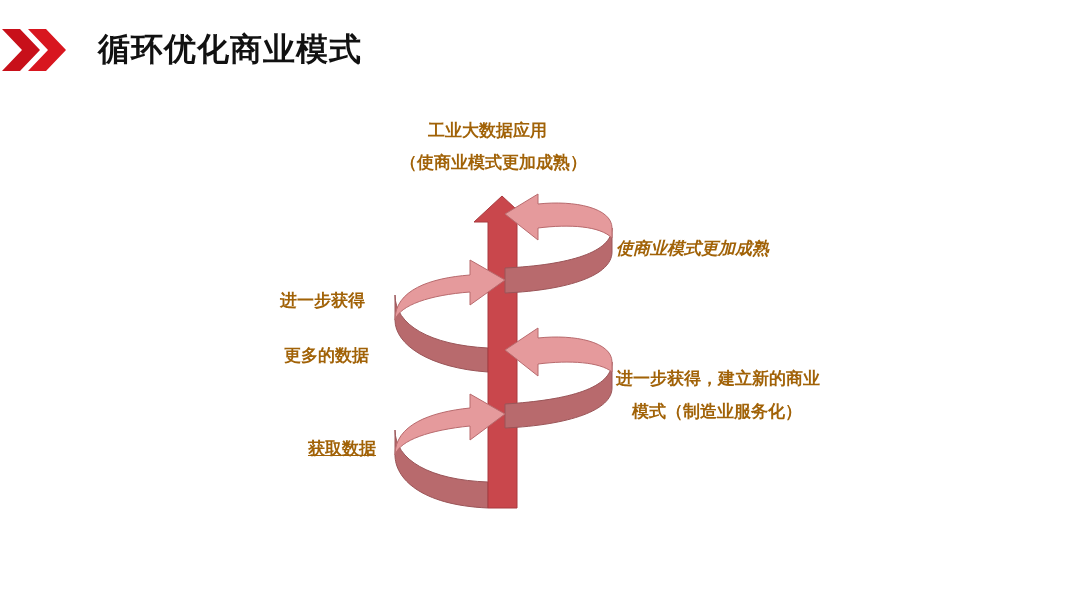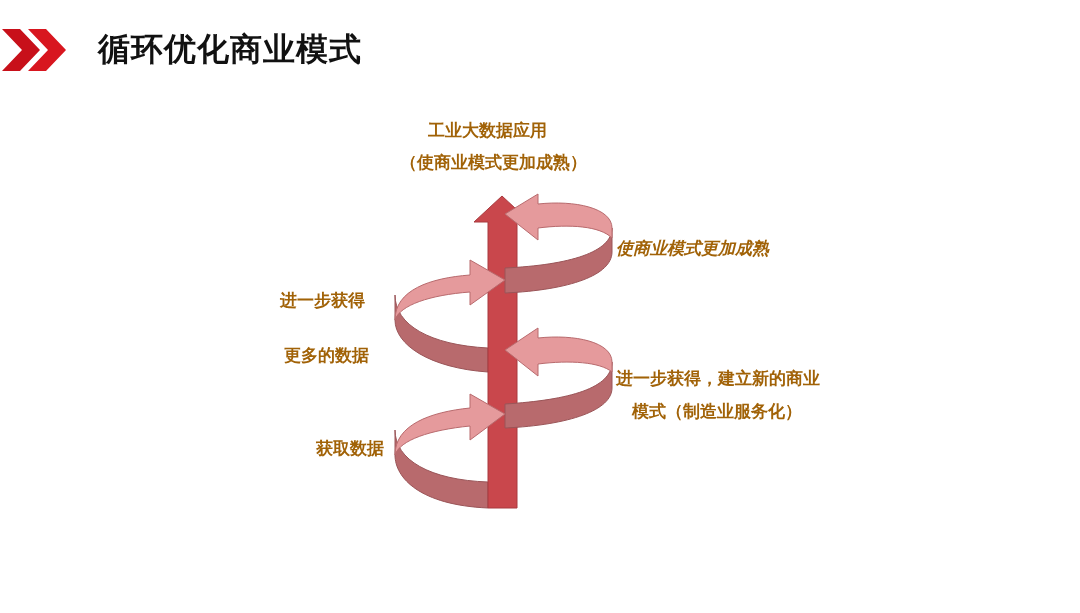--- a/index.html
+++ b/index.html
@@ -34,17 +34,17 @@
 
   <path d="M395,320 C395,290 430,278 470,275 L470,260 L505,280 L470,305 L470,292 C430,295 400,305 395,320 Z" fill="#e59a9c" stroke="#b86a6d" stroke-width="1"></path>
   <path d="M395,455 C395,425 430,412 470,408 L470,394 L505,414 L470,440 L470,426 C430,430 400,440 395,455 Z" fill="#e59a9c" stroke="#b86a6d" stroke-width="1"></path>
 </svg>
 
 <div class="lbl" style="left:428px;top:112px;">工业大数据应用</div>
 <div class="lbl" style="left:400px;top:144px;">（使商业模式更加成熟）</div>
 
 <div class="lbl" style="left:280px;top:282px;">进一步获得</div>
 <div class="lbl" style="left:284px;top:314px;margin-top:23px;">更多的数据</div>
-<div class="lbl" style="left:316px;top:430px;">获取数据</div>
+<div class="lbl" style="left:308px;top:430px;text-decoration:underline;">获取数据</div>
 
 <div class="lbl" style="left:616px;top:230px;font-style:italic;">使商业模式更加成熟</div>
 <div class="lbl" style="left:616px;top:360px;">进一步获得，建立新的商业</div>
 <div class="lbl" style="left:632px;top:393px;">模式（制造业服务化）</div>
 
 </body></html>

